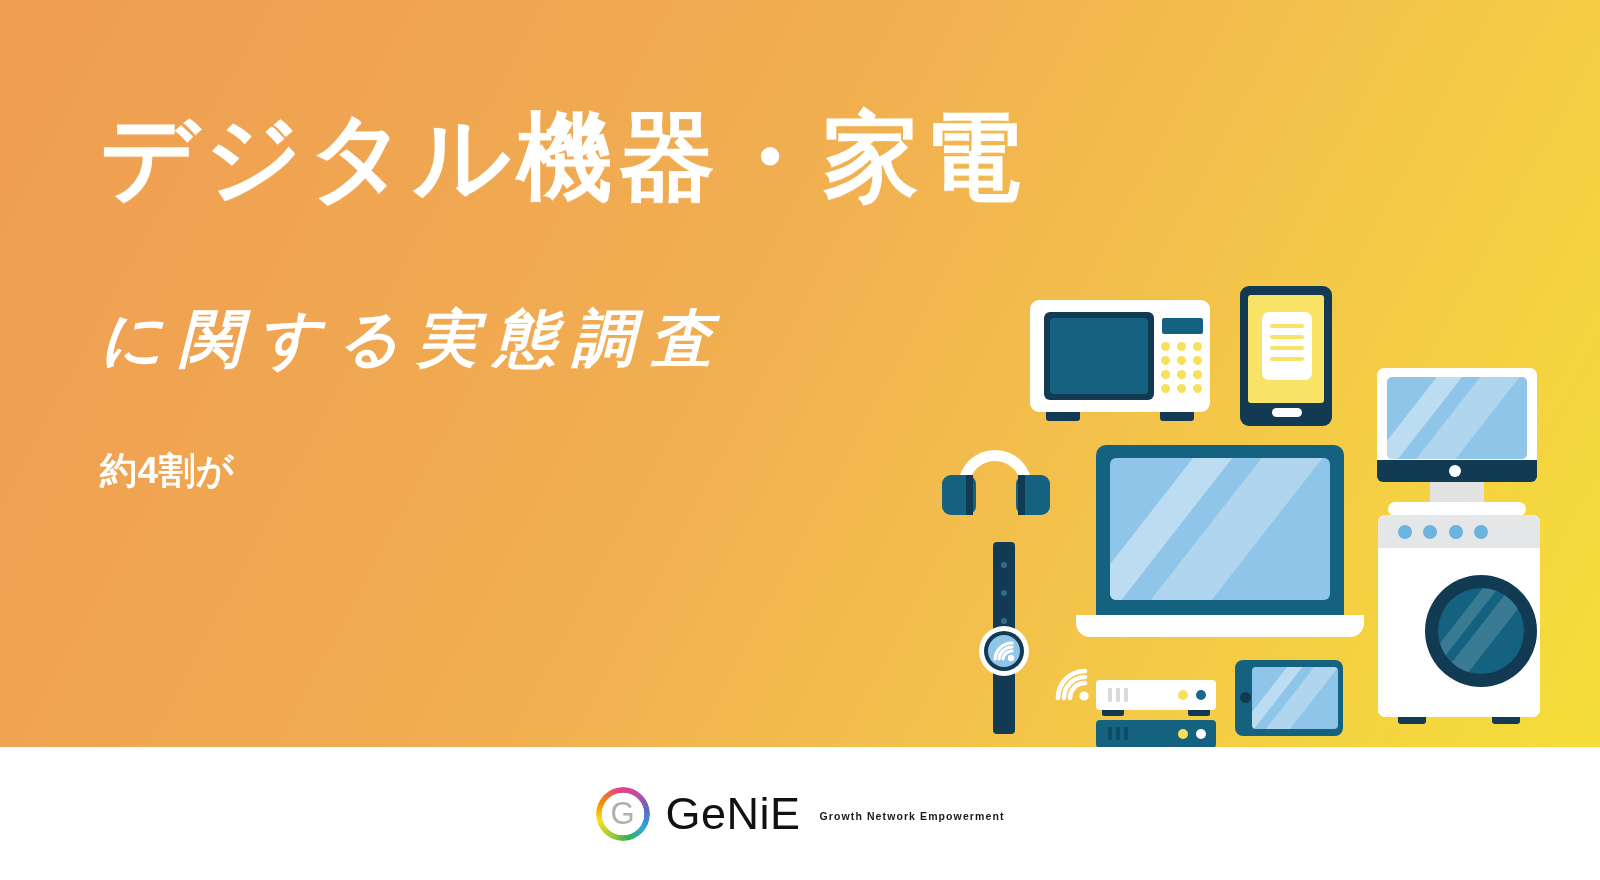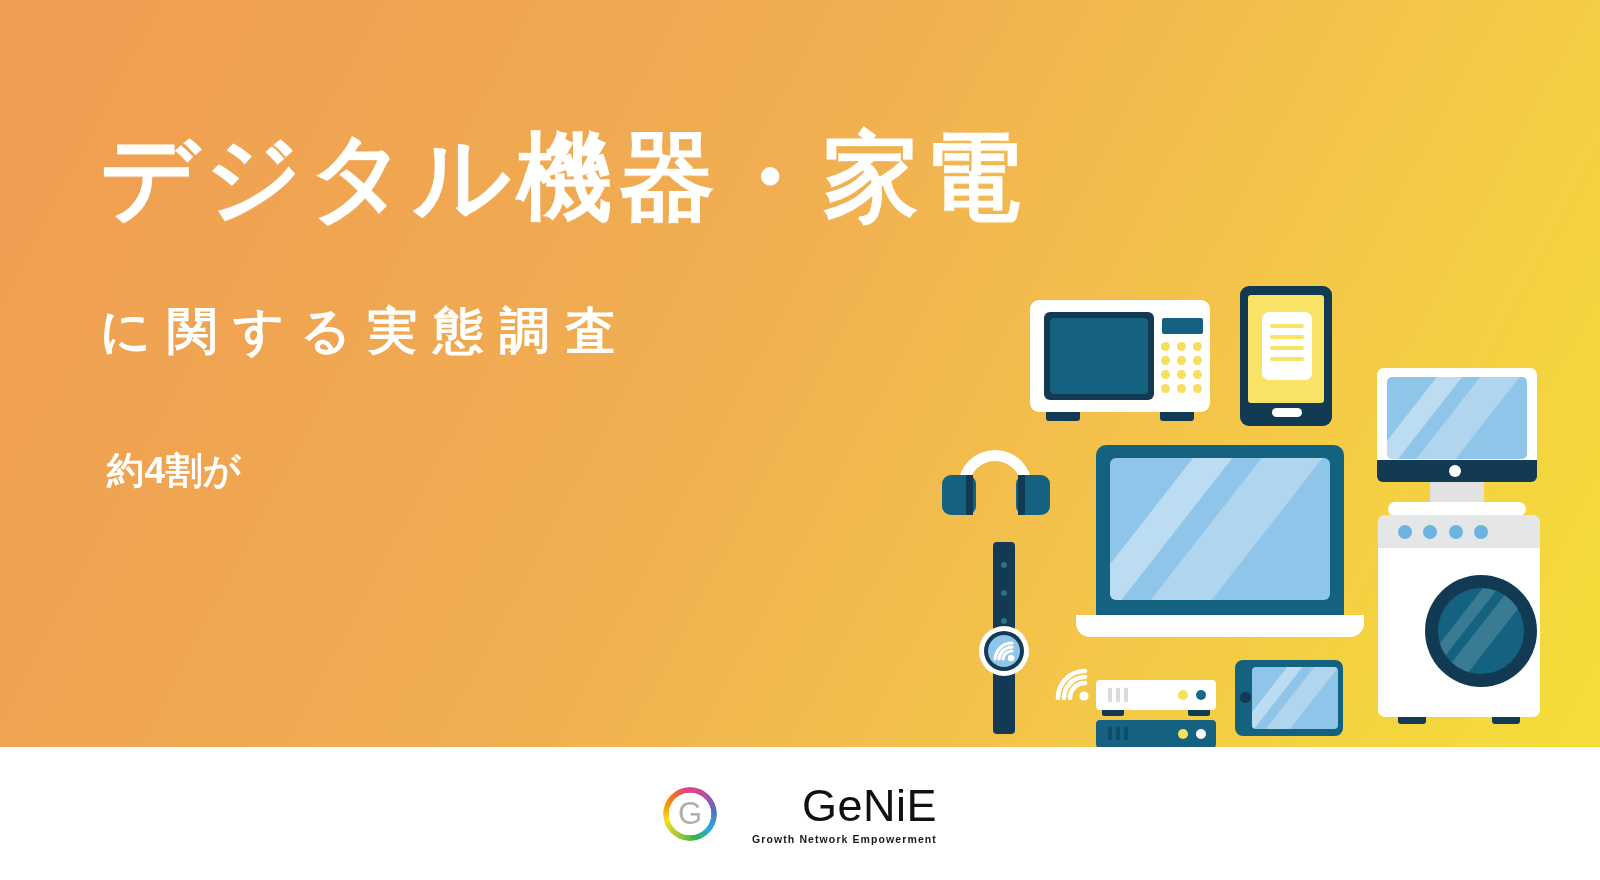--- a/index.html
+++ b/index.html
@@ -13,46 +13,46 @@
 
   
   .hero {
     position: absolute; left: 0; top: 0; width: 1600px; height: 747px;
     background: linear-gradient(118deg, #ef9d51 0%, #f0a551 22%, #f1ae51 44%, #f3bf4c 64%, #f4cf43 82%, #f5de39 100%);
     overflow: hidden;
   }
 
   
   .headline {
-    position: absolute; left: 100px; top: 120px;
+    position: absolute; left: 100px; top: 100px;
     color: #ffffff;
     font-size: 96px;
     font-weight: 700;
     letter-spacing: 6px;
     line-height: 1.18;
     white-space: nowrap;
     text-shadow: 0 1px 0 rgba(255,255,255,0.15);
   }
   .headline-2 {
     position: absolute; left: 100px; top: 300px;
     color: #ffffff;
-    font-size: 50px;
+    font-size: 62px;
     font-weight: 700;
     letter-spacing: 16px;
     line-height: 1.25;
     white-space: nowrap;
+    font-style: italic;
   }
 
   
   .subcopy { position: absolute; left: 100px; top: 452px; color: #ffffff; }
   .subline {
     font-size: 37px; font-weight: 700; line-height: 1.0;
     letter-spacing: 0.5px; white-space: nowrap;
     margin-bottom: 37px;
-    margin-left: 7px;
   }
   .subline:last-child { margin-bottom: 0; }
   .subline.big { font-size: 38px; }
 
   
   .footer {
     position: absolute; left: 0; top: 747px; width: 1600px; height: 133px;
     background: #ffffff;
     display: flex; align-items: center; justify-content: center;
   }
@@ -66,21 +66,21 @@
       #29a9e0 285deg, #37b34a 330deg, #8cc63f 360deg);
     -webkit-mask: radial-gradient(circle, transparent 0 21px, #000 21.6px);
             mask: radial-gradient(circle, transparent 0 21px, #000 21.6px);
   }
   .logo-g {
     position: absolute; inset: 0;
     display: flex; align-items: center; justify-content: center;
     font-size: 31px; font-weight: 400; color: #b0b0b0;
     font-family: "Liberation Sans", sans-serif;
   }
-  .logo-text { display: flex; flex-direction: column; align-items: flex-end; }
+  .logo-text { display: flex; flex-direction: row; align-items: center; }
   .logo-word {
     font-size: 45px; font-weight: 400; color: #111111;
     letter-spacing: 0.5px; line-height: 1.0;
     font-family: "Liberation Sans", sans-serif;
   }
   .logo-tag {
     font-size: 10.5px; font-weight: 700; color: #1a1a1a;
     letter-spacing: 1.1px; margin-top: 5px; margin-left: 19px;
   }
 

